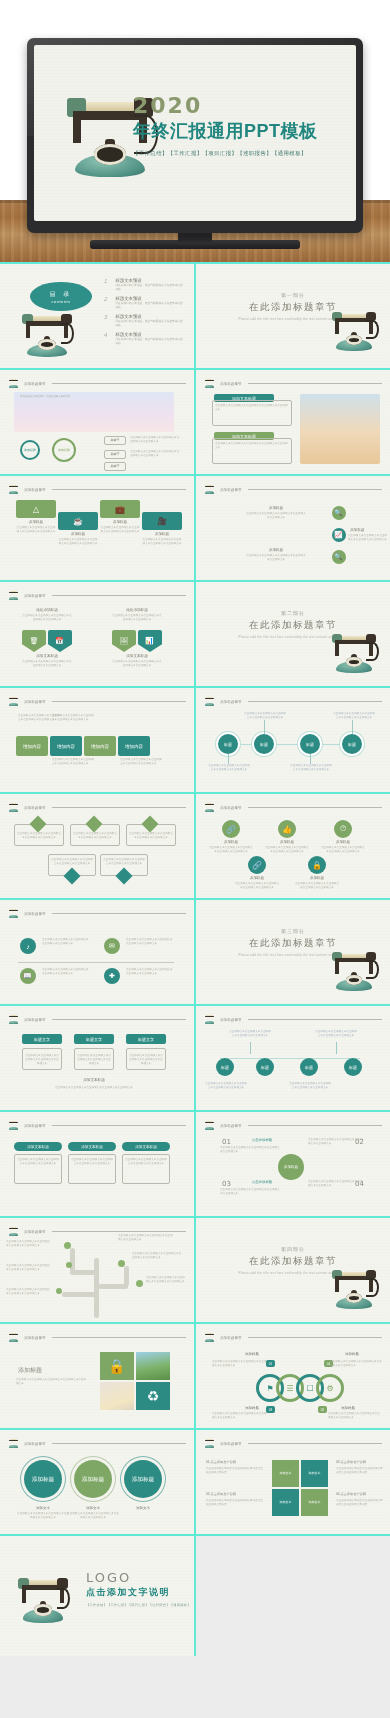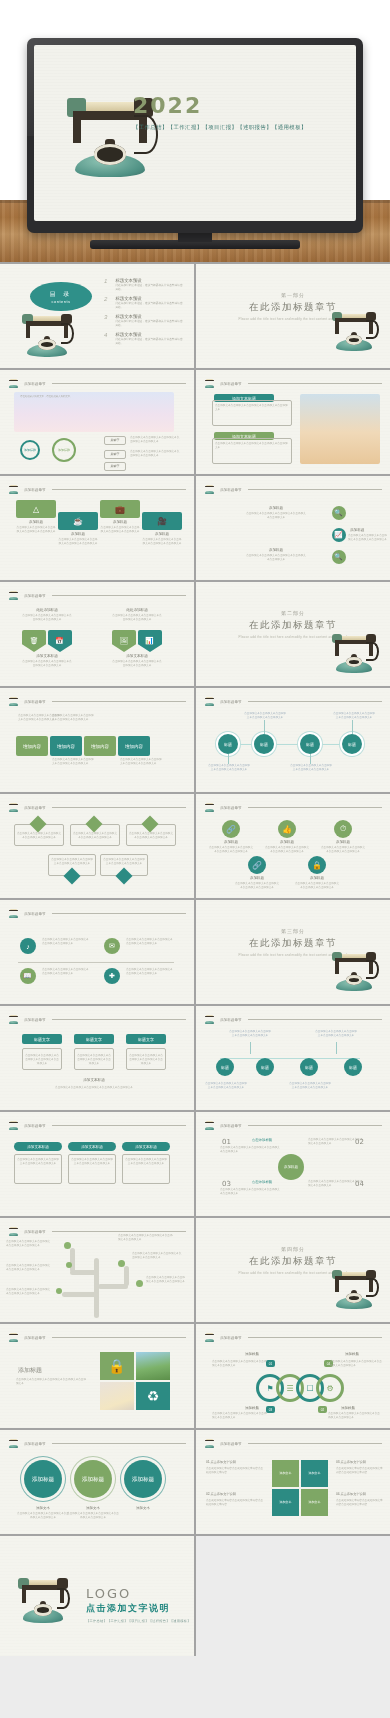--- a/index.html
+++ b/index.html
@@ -40,21 +40,21 @@
       box-shadow:inset 0 0 0 3px #e8e4d4;}
   .phone .arm{position:absolute;left:16%;top:22%;width:68%;height:9%;background:#3a3228;border-radius:4px;}
   .phone .armL{position:absolute;left:16%;top:22%;width:7%;height:34%;background:#3a3228;}
   .phone .armR{position:absolute;right:16%;top:22%;width:7%;height:34%;background:#3a3228;}
   .phone .hs{position:absolute;left:22%;top:12%;width:56%;height:12%;background:linear-gradient(180deg,#efe6c8,#cdbf95);border-radius:6px;}
   .phone .hsl{position:absolute;left:10%;top:8%;width:18%;height:20%;background:#5e8a72;border-radius:3px;}
   .phone .hsr{position:absolute;right:10%;top:8%;width:18%;height:20%;background:#3a3228;border-radius:3px;}
   .phone .cord{position:absolute;right:6%;top:26%;width:22%;height:42%;border:2px solid #2f2a22;border-left:none;border-radius:0 60% 60% 0;}
 
   
-  .grid { display:grid; grid-template-columns:1fr 1fr; gap:2px; background:#a3a3a3; padding-top:2px; }
+  .grid { display:grid; grid-template-columns:1fr 1fr; gap:2px; background:#5eead4; padding-top:2px; }
   .slide { background:#f4f4ee; height:104px; position:relative; overflow:hidden;
            background-image:repeating-linear-gradient(0deg, rgba(0,0,0,.008) 0 1px, transparent 1px 3px); }
   .slide.empty { background:#ececec; }
 
   .s-head { position:absolute; left:7px; top:8px; right:8px; display:flex; align-items:center; gap:4px; }
   .s-head .mini { width:13px; height:11px; position:relative; flex:0 0 auto; }
   .s-head .ttl { font-size:3.6px; color:#8a8a80; white-space:nowrap; }
   .s-head .rule { flex:1; height:1px; background:#b9b9ae; margin-left:2px; }
 
   .center-block { position:absolute; left:0; right:0; top:28px; text-align:center; }
@@ -87,21 +87,21 @@
   .photo{position:absolute;border-radius:2px;
     background:linear-gradient(180deg,#cfe0ea 0%,#f0d9b8 55%,#e8c79a 100%);}
   .photo2{background:linear-gradient(170deg,#9fd0e8 0%,#7cb26a 55%,#5c8f4a 100%);}
   .photo3{background:linear-gradient(160deg,#e9e2da,#f3e6c2 70%,#ddd3c4);}
 
   .tree-line{position:absolute;background:#d3d3c9;border-radius:3px;}
   .tdot{position:absolute;border-radius:50%;background:#8bb36f;}
 
   .puz{position:absolute;display:flex;align-items:center;justify-content:center;color:#fff;font-size:3px;text-align:center;line-height:1.3;}
 
-  .logo-wrap{position:absolute;left:86px;top:50px;}
+  .logo-wrap{position:absolute;left:86px;top:34px;}
   .logo-t{font-size:13px;color:#8a8a80;letter-spacing:2px;font-family:"DejaVu Sans",sans-serif;}
   .logo-s{font-size:9px;color:#21867f;font-weight:bold;letter-spacing:1.5px;margin-top:1px;}
   .logo-tags{font-size:3.2px;color:#7f9c95;margin-top:4px;letter-spacing:.3px;}
 </style>
 </head>
 <body>
 
 <div class="page">
 
   <div class="hero">
@@ -116,21 +116,22 @@
             <div class="hsr"></div>
           <div class="armL"></div>
             <div class="armR"></div>
             <div class="arm"></div>
           <div class="col"></div>
             <div class="body"></div>
             <div class="dial"></div>
           <div class="cord"></div>
         </div>
         <div class="hero-title">
-          <div class="hero-year">2022</div>
+          <div class="hero-year">2020</div>
+          <div class="hero-main">年终汇报通用PPT模板</div>
           <div class="hero-tags">【工作总结】【工作汇报】【项目汇报】【述职报告】【通用模板】</div>
         </div>
       </div>
     </div>
   </div>
 
   <div class="grid">
 
     <div class="slide">
       <div class="toc-oval">

